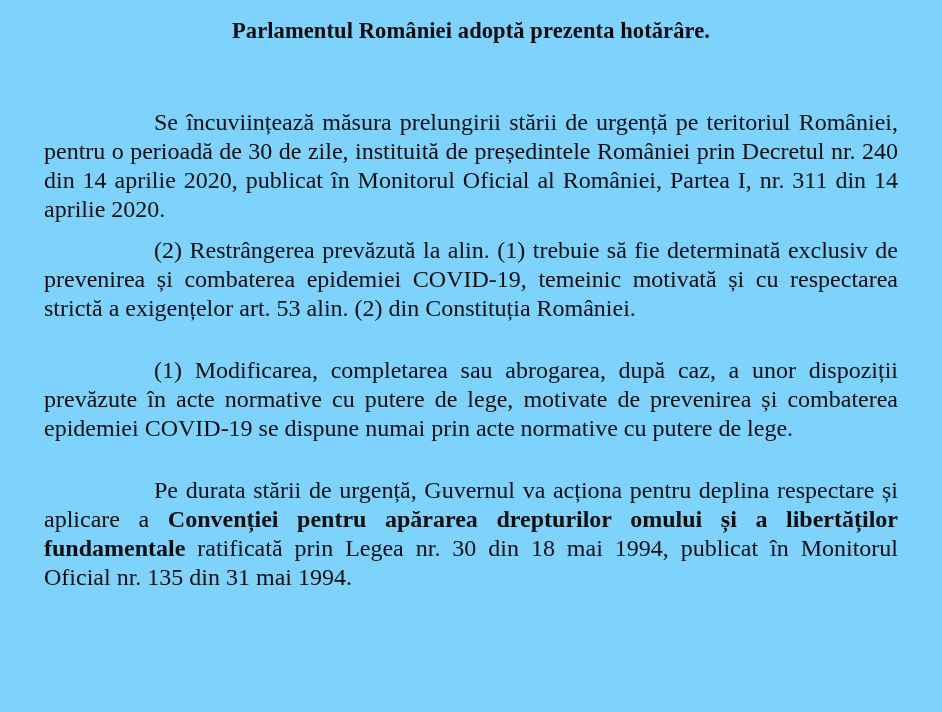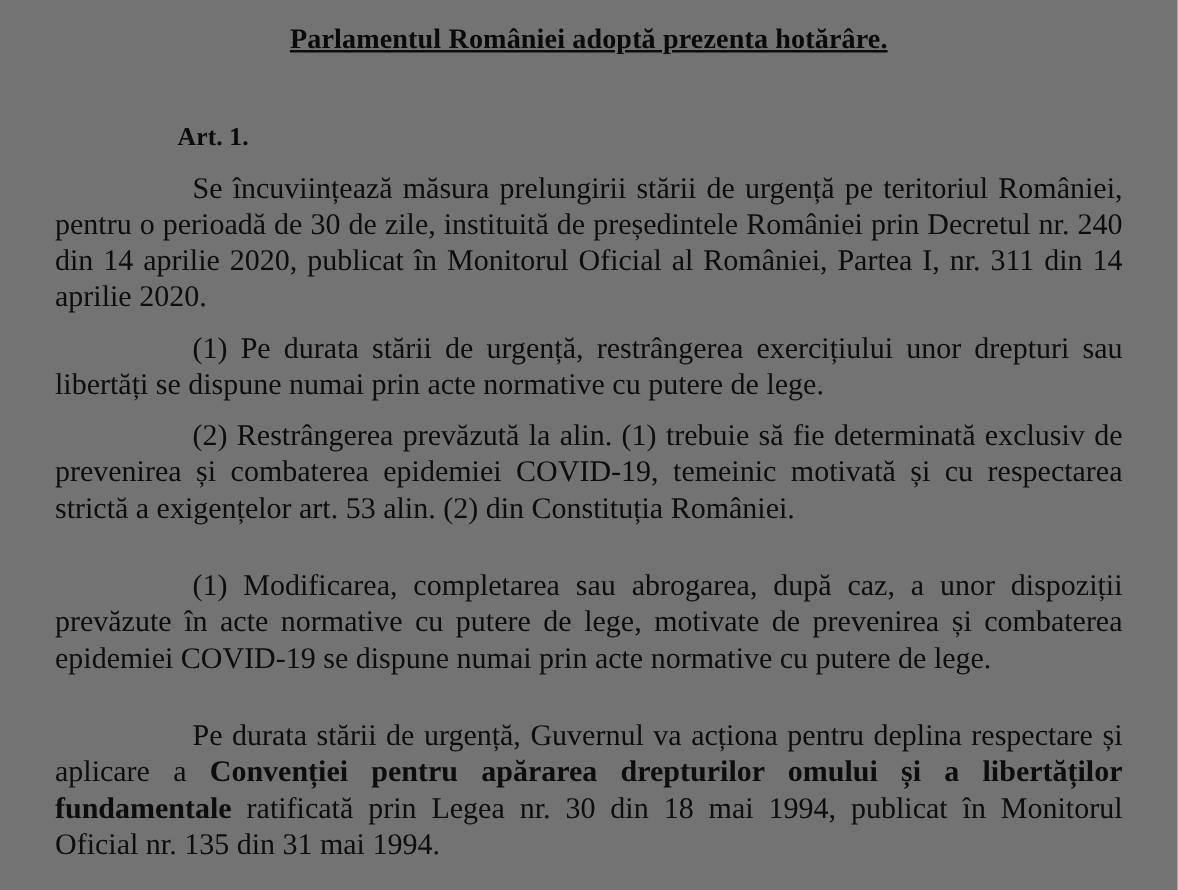--- a/index.html
+++ b/index.html
@@ -15,23 +15,22 @@
     color: #0d0d0d;
     overflow: hidden;
     position: relative;
     -webkit-font-smoothing: antialiased;
   }
 
   
   .page {
     position: absolute;
     inset: 0;
-    background: #737373;
+    background: #7dd3fc;
     padding: 0;
-    text-decoration: underline;
   }
 
   .doc-title {
     text-align: center;
     font-weight: bold;
     font-size: 22.5px;
     letter-spacing: 0.1px;
     margin: 0;
     padding-top: 17px;
     line-height: 28px;
@@ -80,26 +79,24 @@
 </head>
 <body>
 
 <div class="page">
 
   <h1 class="doc-title">Parlamentul României adoptă prezenta hotărâre.</h1>
 
   <div class="body-block">
 
     <div>
-      <div class="art-heading">Art. 1.</div>
       <p class="para last-line-natural">Se încuviințează măsura prelungirii stării de urgență pe teritoriul României, pentru o perioadă de 30 de zile, instituită de președintele României prin  Decretul nr. 240 din 14 aprilie 2020, publicat în Monitorul Oficial al României, Partea I, nr. 311 din 14 aprilie 2020.</p>
     </div>
 
     <div>
-      <p class="para last-line-natural">(1) Pe durata stării de urgență, restrângerea exercițiului unor drepturi sau libertăți se dispune numai prin acte normative cu putere de lege.</p>
       <p class="para last-line-natural">(2) Restrângerea prevăzută la alin. (1) trebuie să fie determinată exclusiv de prevenirea și combaterea epidemiei COVID-19, temeinic motivată și cu respectarea strictă a exigențelor art. 53 alin. (2) din Constituția României.</p>
     </div>
 
     <div class="spacer-art"></div>
 
     <div>
       <p class="para last-line-natural">(1) Modificarea, completarea sau abrogarea, după caz, a unor dispoziții prevăzute în acte normative cu putere de lege, motivate de prevenirea și combaterea epidemiei COVID-19 se dispune numai prin acte normative cu putere de lege.</p>
     </div>
 
     <div class="spacer-art"></div>

